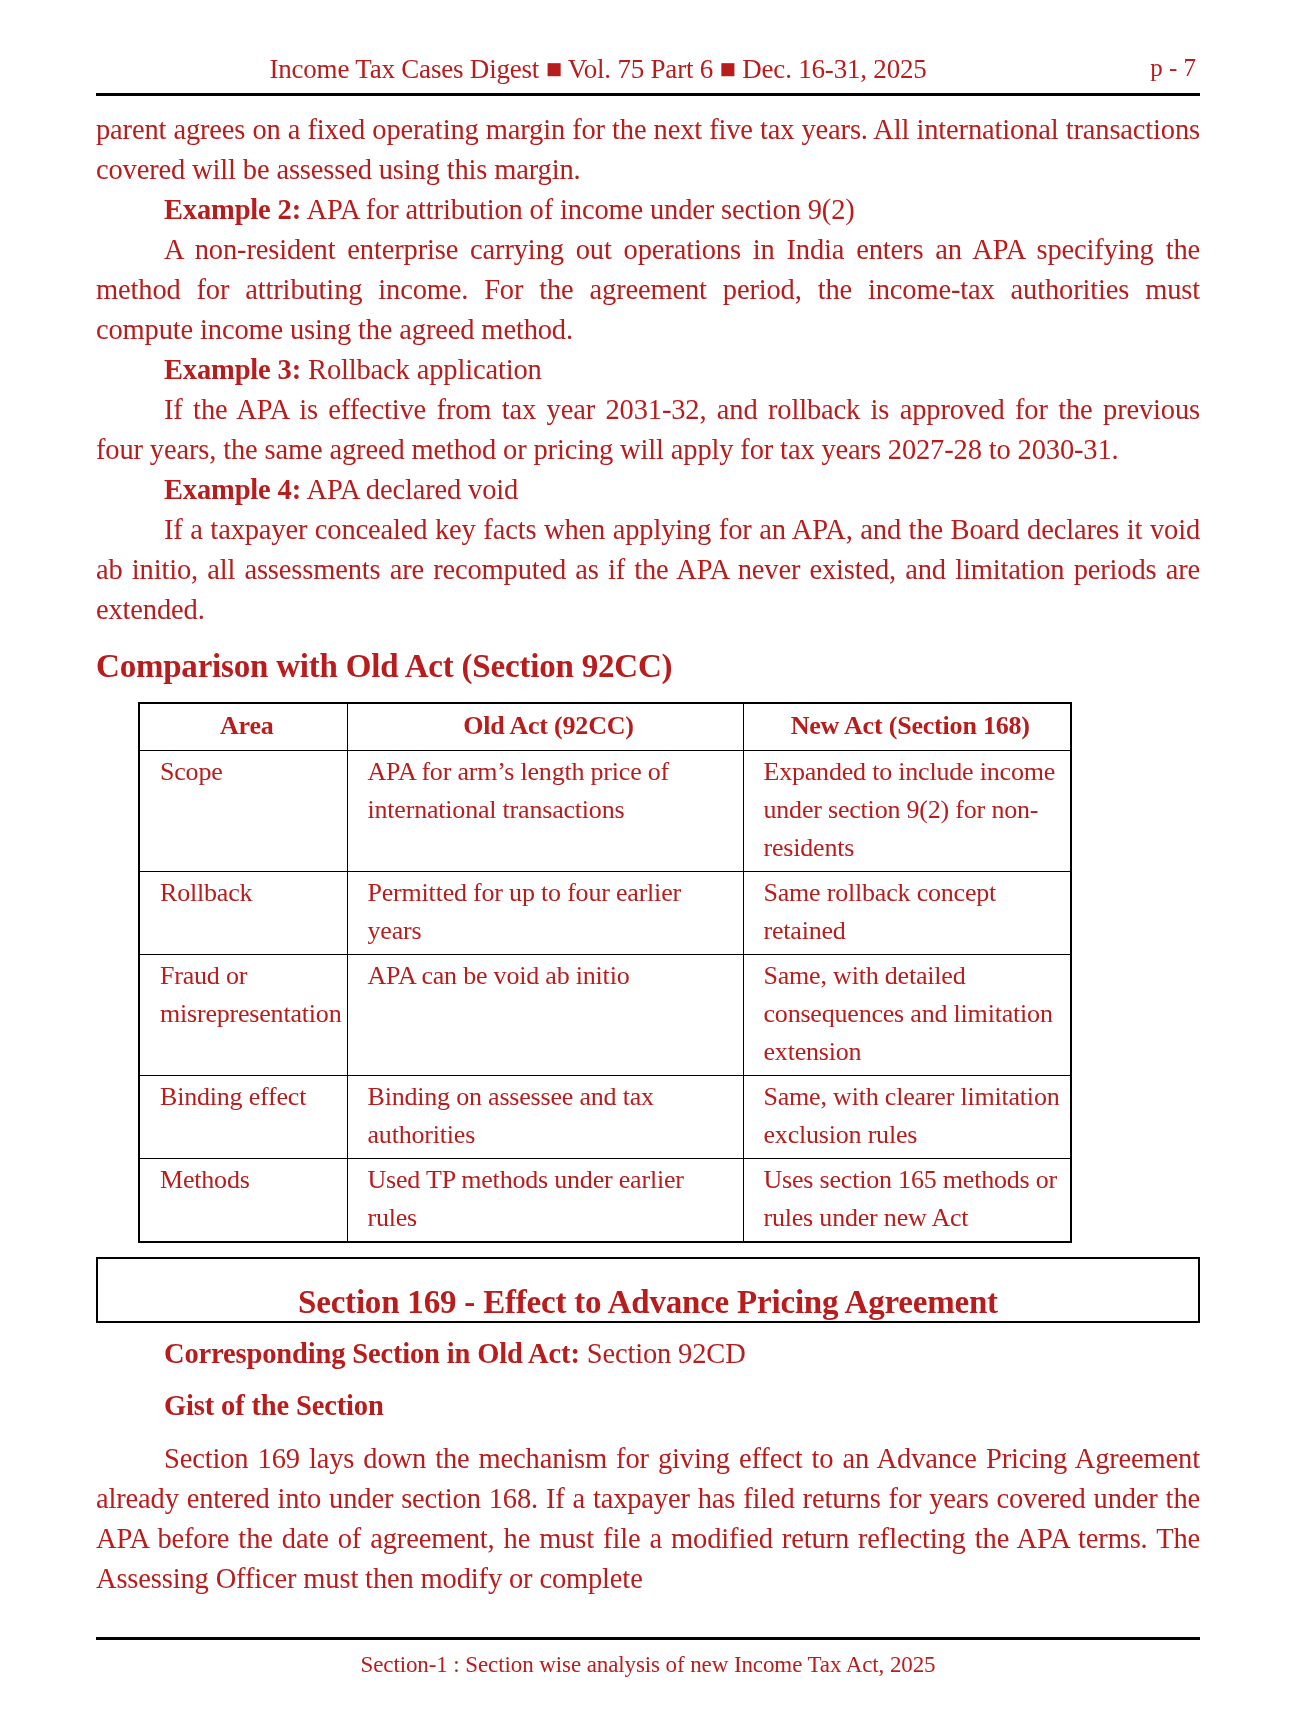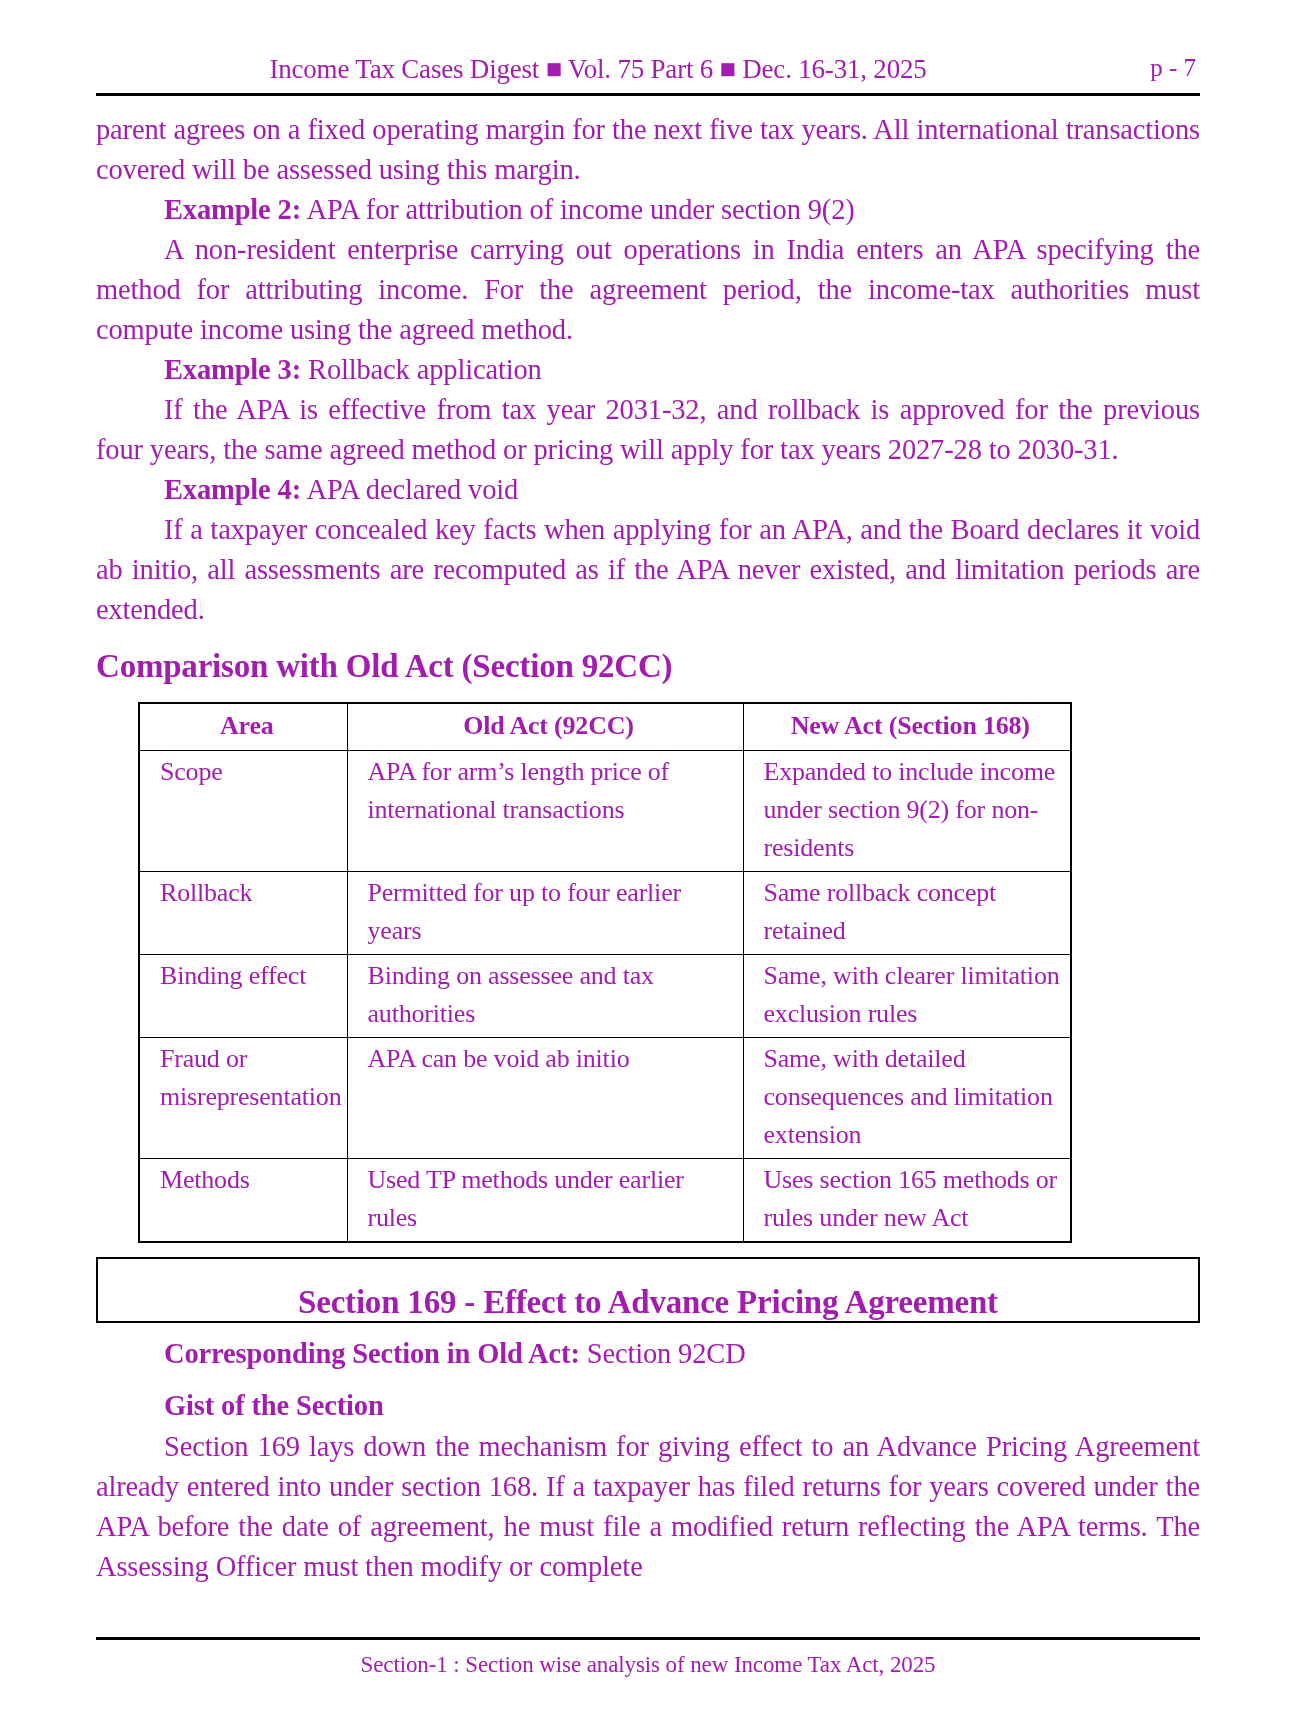--- a/index.html
+++ b/index.html
@@ -6,21 +6,21 @@
     margin: 0;
     padding: 0;
     background: #ffffff;
   }
   .page {
     position: relative;
     width: 1316px;
     height: 1733px;
     background: #ffffff;
     font-family: "Liberation Serif", "DejaVu Serif", serif;
-    color: #a21caf;
+    color: #b91c1c;
     box-sizing: border-box;
     overflow: hidden;
   }
 
   
   .header {
     position: absolute;
     left: 96px;
     top: 54px;
     width: 1104px;
@@ -209,46 +209,46 @@
             <td>Scope</td>
             <td>APA for arm’s length price of international transactions</td>
             <td>Expanded to include income under section 9(2) for non-residents</td>
           </tr>
           <tr class="body-row">
             <td>Rollback</td>
             <td>Permitted for up to four earlier years</td>
             <td>Same rollback concept retained</td>
           </tr>
           <tr class="body-row">
+            <td>Fraud or misrepresentation</td>
+            <td>APA can be void ab initio</td>
+            <td>Same, with detailed consequences and limitation extension</td>
+          </tr>
+          <tr class="body-row">
             <td>Binding effect</td>
             <td>Binding on assessee and tax authorities</td>
             <td>Same, with clearer limitation exclusion rules</td>
           </tr>
           <tr class="body-row">
-            <td>Fraud or misrepresentation</td>
-            <td>APA can be void ab initio</td>
-            <td>Same, with detailed consequences and limitation extension</td>
-          </tr>
-          <tr class="body-row">
             <td>Methods</td>
             <td>Used TP methods under earlier rules</td>
             <td>Uses section 165 methods or rules under new Act</td>
           </tr>
         </tbody>
       </table>
     </div>
 
     <div class="sec-box">
       <div class="sec-box-title">Section 169 - Effect to Advance Pricing Agreement</div>
     </div>
 
     <p class="sub-line"><b>Corresponding Section in Old Act:</b><span> Section 92CD</span></p>
 
     <p class="sub-line"><b>Gist of the Section</b></p>
 
-    <p class="para indent" style="margin-top:0;">Section 169 lays down the mechanism for giving effect to an Advance Pricing Agreement already entered into under section 168. If a taxpayer has filed returns for years covered under the APA before the date of agreement, he must file a modified return reflecting the APA terms. The Assessing Officer must then modify or complete</p>
+    <p class="para indent" style="margin-top:12px;">Section 169 lays down the mechanism for giving effect to an Advance Pricing Agreement already entered into under section 168. If a taxpayer has filed returns for years covered under the APA before the date of agreement, he must file a modified return reflecting the APA terms. The Assessing Officer must then modify or complete</p>
 
   </div>
 
   <div class="footer-rule"></div>
   <div class="footer-text">Section-1 : Section wise analysis of new Income Tax Act, 2025</div>
 
 </div>
 
 </body></html>

